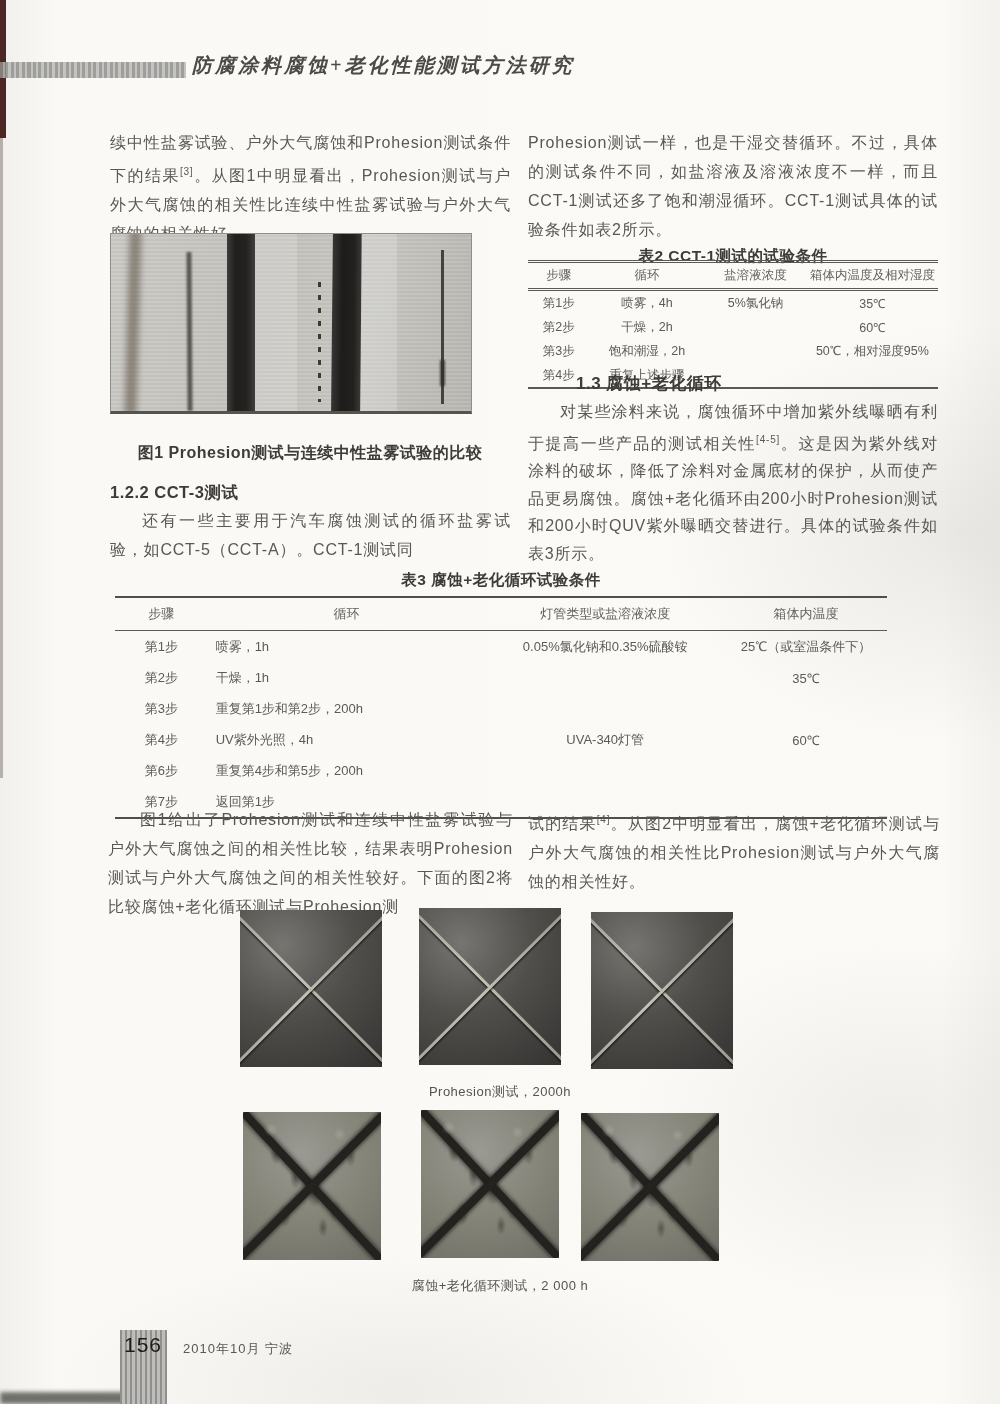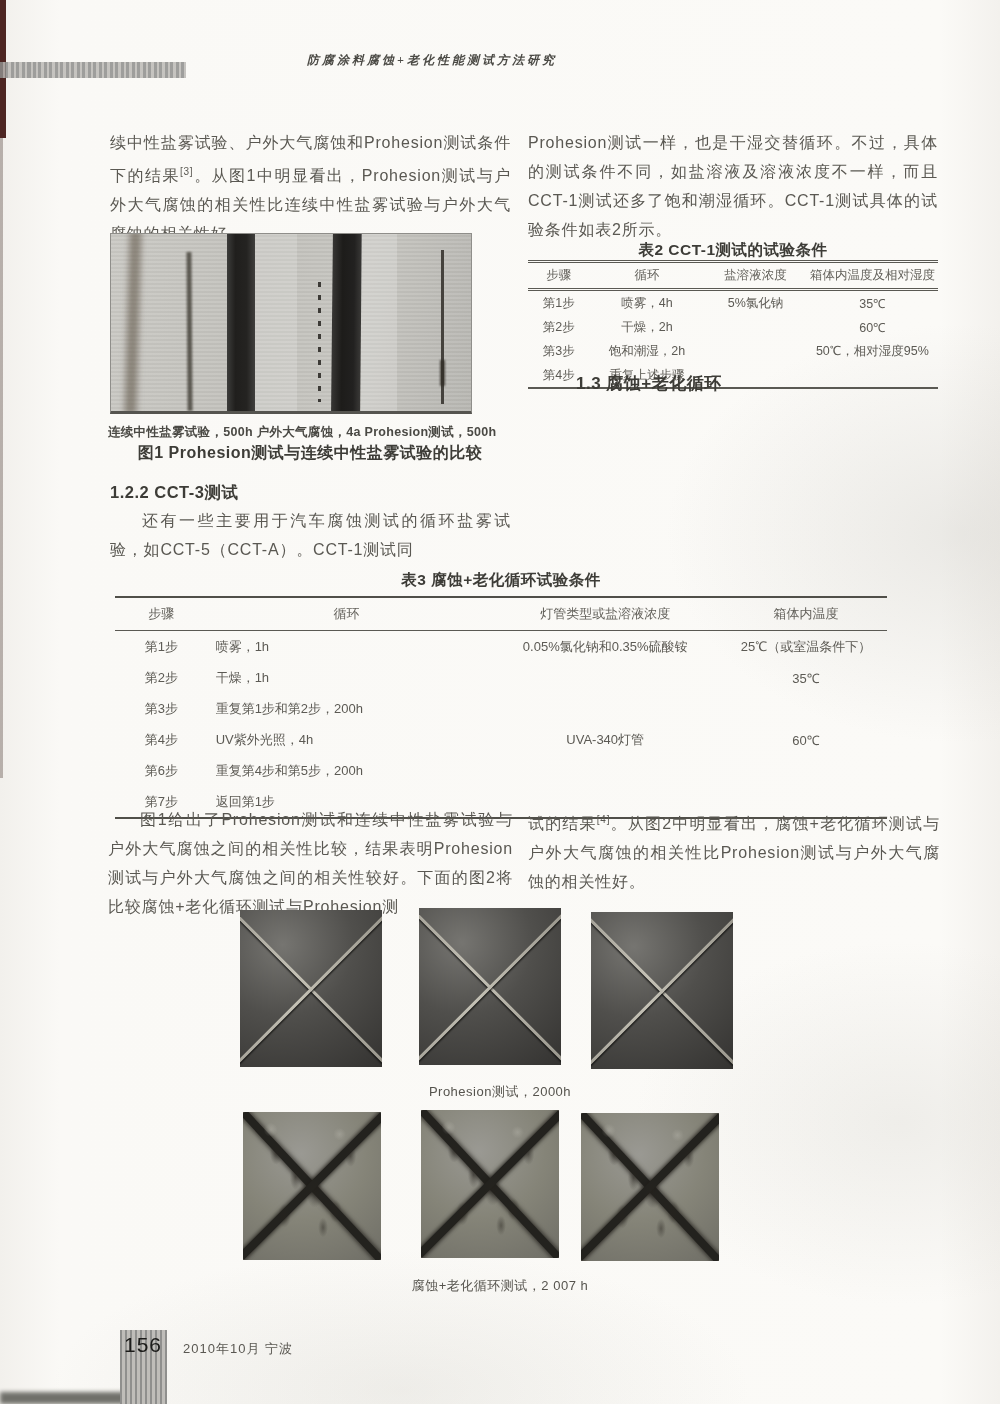--- a/index.html
+++ b/index.html
@@ -20,21 +20,21 @@
 
   
   .header-bar {
     position:absolute; left:0; top:62px; width:186px; height:16px;
     background:repeating-linear-gradient(90deg,#8e8e8c 0 3px,#bcbab6 3px 5.5px);
     opacity:0.85;
   }
   .header-title {
     position:absolute; left:192px; top:52px; width:480px;
     font-family:"Liberation Serif", serif; font-style:italic; font-weight:bold;
-    font-size:12px; letter-spacing:3px; color:#4b4a45;text-align:center;
+    font-size:20px; letter-spacing:3px; color:#4b4a45;
   }
 
   
   .para { position:absolute; font-size:16px; line-height:29px; color:#5a5852; letter-spacing:0.8px; text-align:justify; }
   .indent { text-indent:2em; }
   sup.ref { font-size:10px; color:#5a5852; }
   .heading { position:absolute; font-size:16.5px; font-weight:bold; color:#3d3c37; letter-spacing:0.5px; }
 
   
   .fig1 {
@@ -132,29 +132,28 @@
   <div class="fig1">
     <div class="scribe-fuzzy"></div>
     <div class="scribe-dark"></div>
     <div class="bar1"></div>
     <div class="band1"></div>
     <div class="scribe-dotted"></div>
     <div class="bar2"></div>
     <div class="band2"></div>
     <div class="scribe-right"></div>
   </div>
-  <div class="fig-cap-small" style="left:108px; top:424px; width:404px;">连续中性盐雾试验，500h  户外大气腐蚀，4a  Prohesion测试，500h</div>
   <div class="fig-cap-main" style="left:110px; top:443px; width:400px;">图1  Prohesion测试与连续中性盐雾试验的比较</div>
 
   <div class="heading" style="left:110px; top:482px;">1.2.2  CCT-3测试</div>
   <div class="para indent" style="left:110px; top:506px; width:401px;">还有一些主要用于汽车腐蚀测试的循环盐雾试验，如CCT-5（CCT-A）。CCT-1测试同</div>
 
   <div class="para" style="left:528px; top:128px; width:410px;">Prohesion测试一样，也是干湿交替循环。不过，具体的测试条件不同，如盐溶液及溶液浓度不一样，而且CCT-1测试还多了饱和潮湿循环。CCT-1测试具体的试验条件如表2所示。</div>
 
-  <div class="tbl-title" style="left:528px; top:240px; width:410px;">表2  CCT-1测试的试验条件</div>
+  <div class="tbl-title" style="left:528px; top:246px; width:410px;">表2  CCT-1测试的试验条件</div>
   <div class="tbl tbl2">
     <table>
       <colgroup>
           <col style="width:15%">
           <col style="width:28%">
           <col style="width:25%">
           <col style="width:32%">
         </colgroup>
       <thead>
         <tr>
@@ -187,20 +186,23 @@
           <td>第4步</td>
           <td>重复上述步骤</td>
           <td></td>
           <td></td>
         </tr>
       </tbody>
     </table>
   </div>
 
   <div class="heading" style="left:528px; top:372px; font-size:17px;margin-left:48px;">1.3  腐蚀+老化循环</div>
+  <div class="para indent" style="left:528px; top:398px; width:410px; line-height:27.5px;">
+    <span>对某些涂料来说，腐蚀循环中增加紫外线曝晒有利于提高一些产品的测试相关性</span><sup class="ref">[4-5]</sup><span>。这是因为紫外线对涂料的破坏，降低了涂料对金属底材的保护，从而使产品更易腐蚀。腐蚀+老化循环由200小时Prohesion测试和200小时QUV紫外曝晒交替进行。具体的试验条件如表3所示。</span>
+  </div>
 
   <div class="tbl-title" style="left:115px; top:570px; width:772px;">表3  腐蚀+老化循环试验条件</div>
   <div class="tbl tbl3">
     <table>
       <colgroup>
           <col style="width:12%">
           <col style="width:36%">
           <col style="width:31%">
           <col style="width:21%">
         </colgroup>
@@ -295,19 +297,19 @@
       <div class="xline b"></div>
     </div>
   </div>
   <div class="panel-wrap row-bottom" style="left:581px; top:1113px;">
     <div class="panel-shadow"></div>
     <div class="panel-face">
       <div class="xline a"></div>
       <div class="xline b"></div>
     </div>
   </div>
-  <div class="fig2-cap" style="top:1277px;">腐蚀+老化循环测试，2 007 h</div>
+  <div class="fig2-cap" style="top:1277px;">腐蚀+老化循环测试，2 000 h</div>
 
   <div class="footer-block"></div>
   <div class="footer-num">156</div>
   <div class="footer-issue">2010年10月  宁波</div>
 
 </div>
 
 </body></html>

